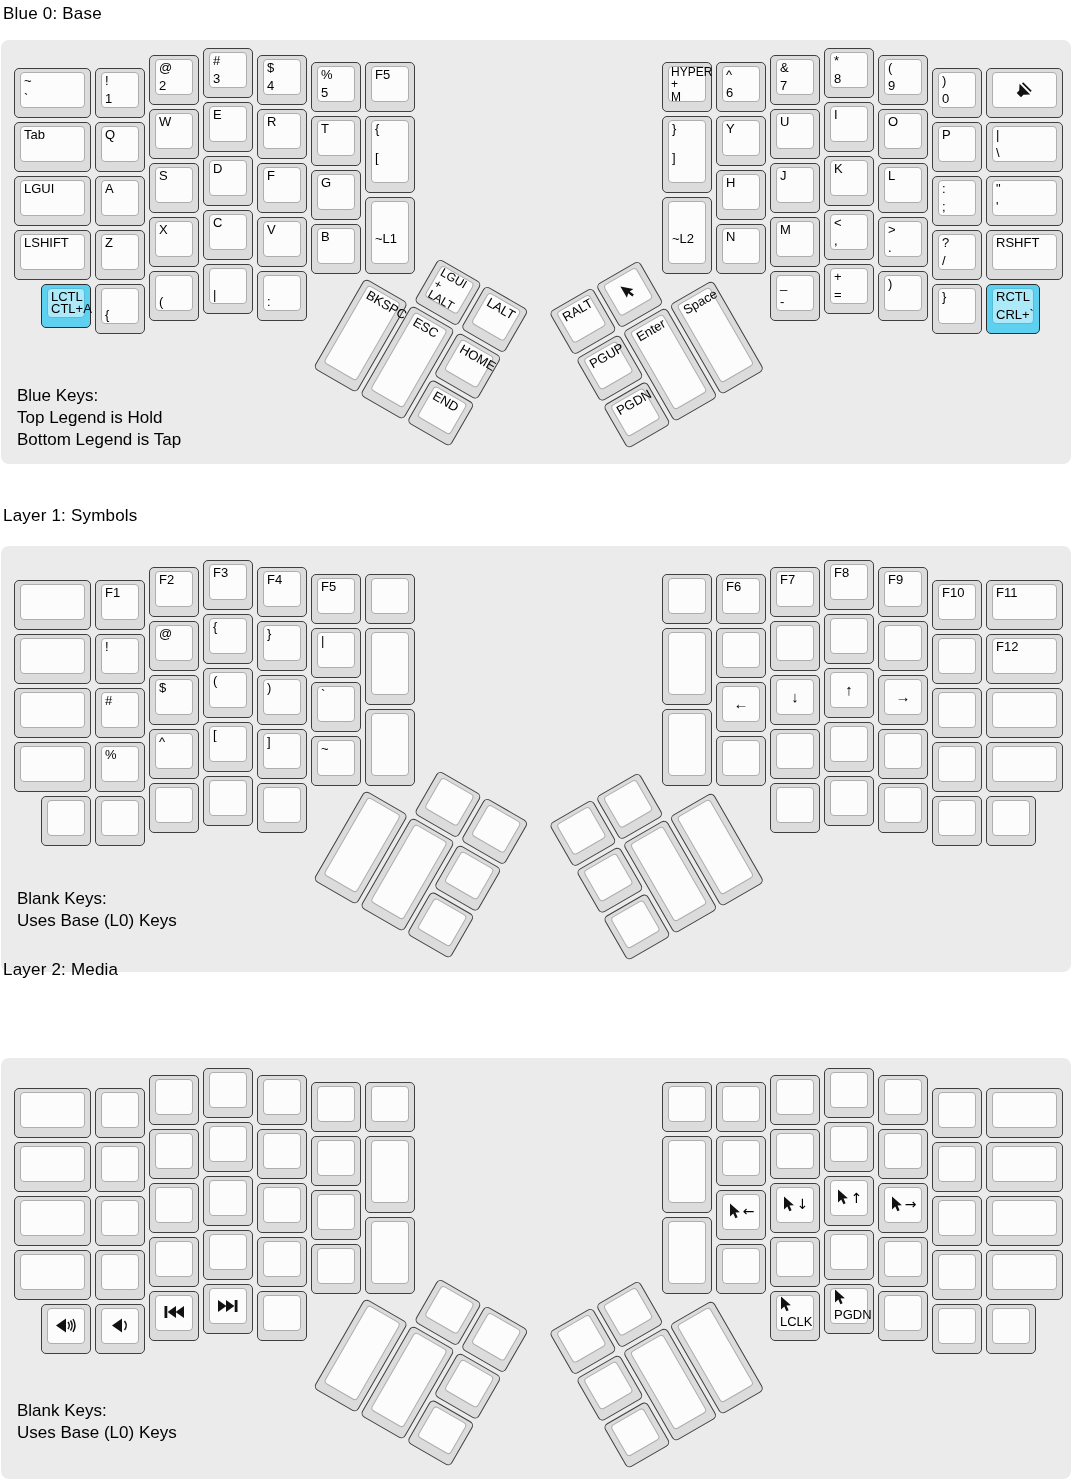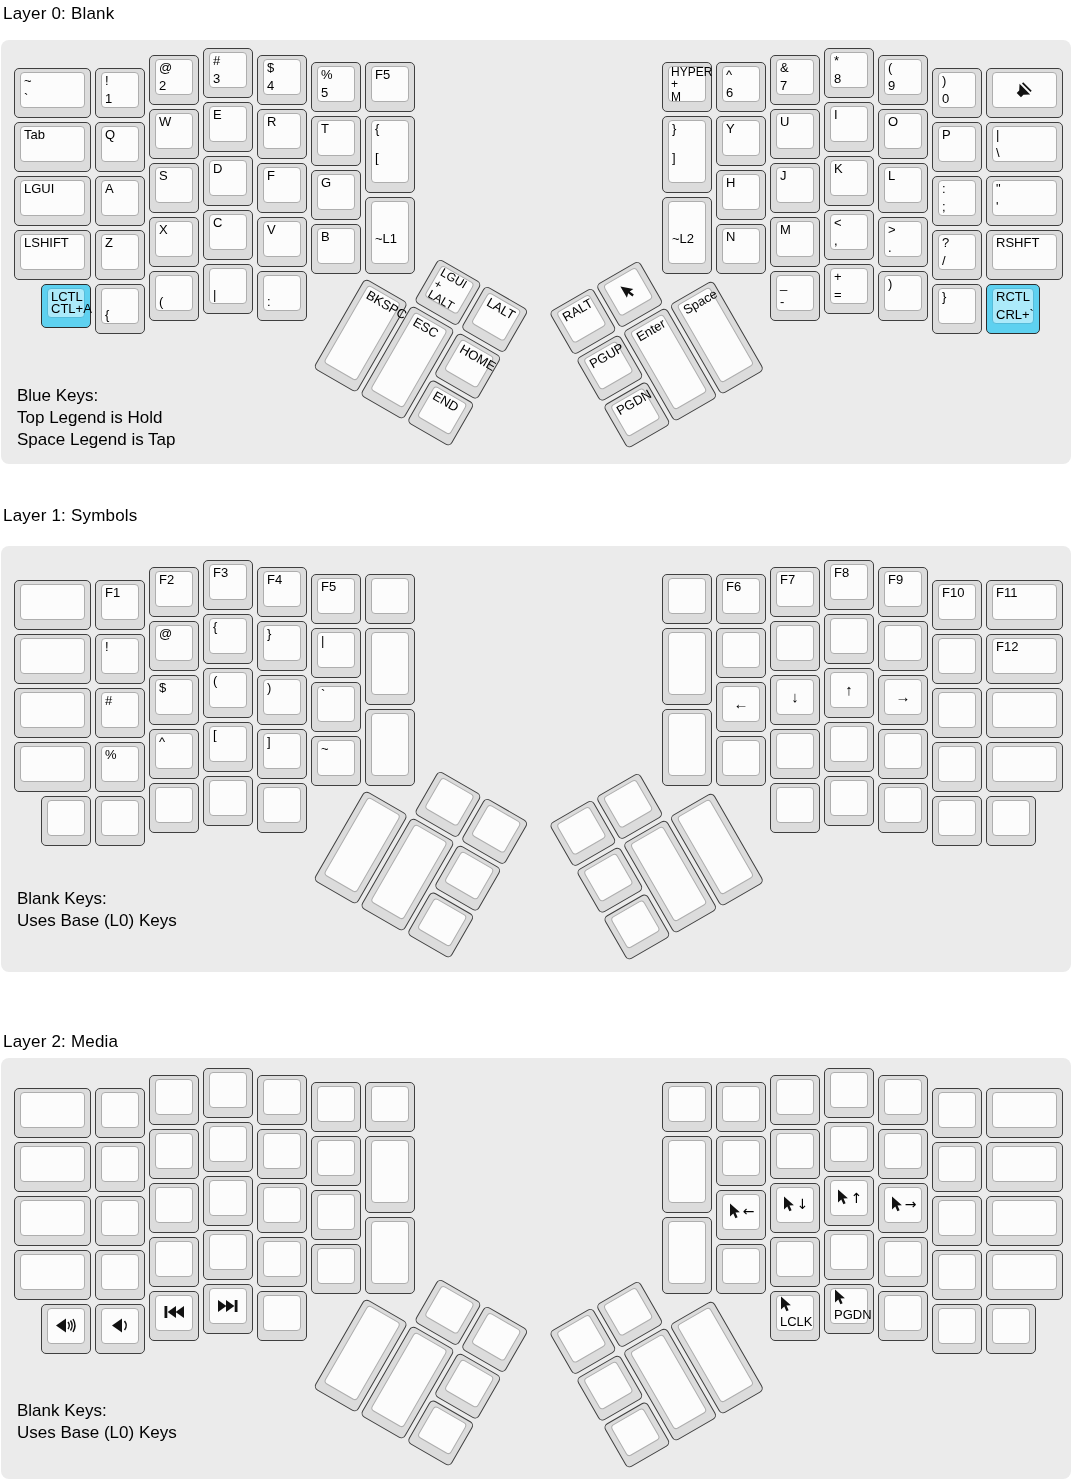--- a/index.html
+++ b/index.html
@@ -30,21 +30,21 @@
   .icn.center{position:absolute;left:0;right:0;top:0;bottom:7px;display:flex;align-items:center;justify-content:center;gap:3px;}
   .icn.top{position:absolute;left:8px;top:4px;}
   .icn svg{display:block;}
   .ar{font-size:14px;font-family:"DejaVu Sans",sans-serif;}
 </style>
 </head>
 <body>
 
 <div>
 
-  <div class="layer-title" style="top:4px">Layer 0: Blank</div>
+  <div class="layer-title" style="top:4px">Blue 0: Base</div>
   <section class="panel" style="top:40px;height:424px">
     <div class="board" style="top:8px">
         <div class="kb-key" style="left: 0px; top: 20.25px; width: 77px; height: 50px;">
           <div class="in"></div>
           <div class="lg t">~</div>
           <div class="lg b">`</div>
         </div>
         <div class="kb-key" style="left: 81px; top: 20.25px; width: 50px; height: 50px;">
           <div class="in"></div>
           <div class="lg t">!</div>
@@ -382,21 +382,21 @@
           <div class="in"></div>
           <div class="lg t">Space</div>
         </div>
         <div class="kb-key" style="left: 540px; top: 283.5px; width: 50px; height: 50px; transform: rotate(-30deg); transform-origin: 162px -54px;">
           <div class="in"></div>
           <div class="lg t">PGDN</div>
         </div>
       </div>
     <div class="caption" style="top:345px">Blue Keys:
 Top Legend is Hold
-Space Legend is Tap</div>
+Bottom Legend is Tap</div>
   </section>
 
   <div class="layer-title" style="top:506px">Layer 1: Symbols</div>
   <section class="panel" style="top:546px;height:426px">
     <div class="board" style="top:14px">
         <div class="kb-key" style="left: 0px; top: 20.25px; width: 77px; height: 50px;">
           <div class="in"></div>
         </div>
         <div class="kb-key" style="left: 81px; top: 20.25px; width: 50px; height: 50px;">
           <div class="in"></div>
@@ -652,21 +652,21 @@
           <div class="in"></div>
         </div>
         <div class="kb-key" style="left: 540px; top: 283.5px; width: 50px; height: 50px; transform: rotate(-30deg); transform-origin: 162px -54px;">
           <div class="in"></div>
         </div>
       </div>
     <div class="caption" style="top:342px">Blank Keys:
 Uses Base (L0) Keys</div>
   </section>
 
-  <div class="layer-title" style="top:1032px">Layer 2: Media</div>
+  <div class="layer-title" style="top:960px">Layer 2: Media</div>
   <section class="panel" style="top:1058px;height:421px">
     <div class="board" style="top:10px">
         <div class="kb-key" style="left: 0px; top: 20.25px; width: 77px; height: 50px;">
           <div class="in"></div>
         </div>
         <div class="kb-key" style="left: 81px; top: 20.25px; width: 50px; height: 50px;">
           <div class="in"></div>
         </div>
         <div class="kb-key" style="left: 135px; top: 6.75px; width: 50px; height: 50px;">
           <div class="in"></div>

